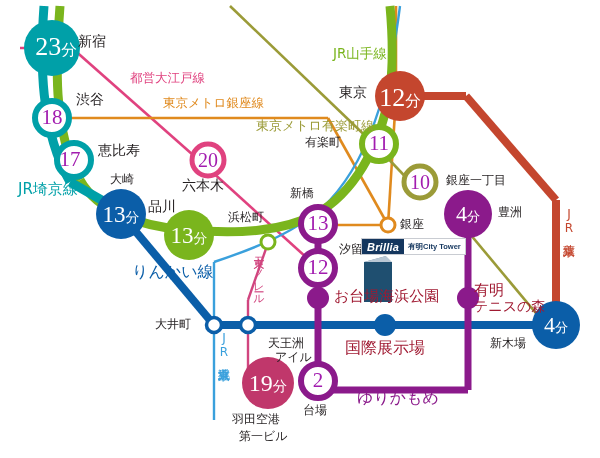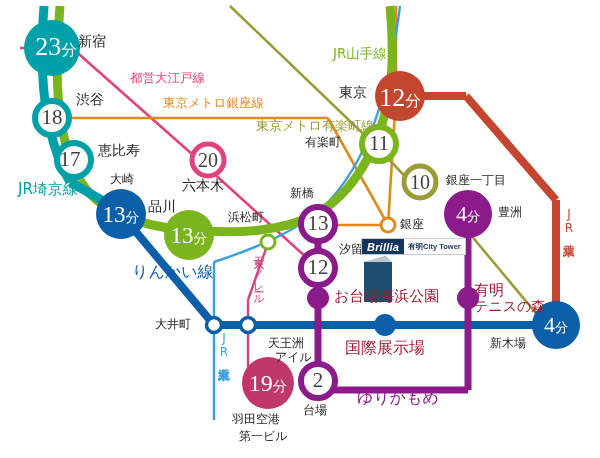--- a/index.html
+++ b/index.html
@@ -6,21 +6,21 @@
   body{font-family:"Liberation Sans","DejaVu Sans",sans-serif;}
   #map-root{position:relative;width:600px;height:458px;background:#fff;overflow:hidden;}
   #map-svg{position:absolute;left:0;top:0;width:600px;height:458px;}
   .lbl{position:absolute;white-space:nowrap;line-height:1;}
   .vlbl{position:absolute;white-space:nowrap;line-height:1;
         writing-mode:vertical-rl;text-orientation:upright;}
   .stn{color:#231f20;font-size:14px;font-family:"DejaVu Sans","Liberation Sans",sans-serif;}
   .stn-sm{font-size:12px;}
   .badge-txt{position:absolute;color:#fff;font-family:"Liberation Serif","DejaVu Serif",serif;
              text-align:center;line-height:1;pointer-events:none;}
-  .ring-txt{position:absolute;color:#404040;font-family:"Liberation Serif","DejaVu Serif",serif;
+  .ring-txt{position:absolute;color:#a21caf;font-family:"Liberation Serif","DejaVu Serif",serif;
             text-align:center;line-height:1;pointer-events:none;}
   .fun{font-size:.60em;}
   .brillia{position:absolute;display:flex;align-items:stretch;height:15px;
            border:1px solid #c9ccd2;background:#fff;}
   .brillia .bl{background:#14365e;color:#fff;font-size:11px;font-weight:bold;font-style:italic;
                padding:0 5px;display:flex;align-items:center;letter-spacing:.2px;}
   .brillia .br{color:#14365e;font-size:7.5px;font-weight:bold;padding:0 4px;
                display:flex;align-items:center;}
 </style>
 </head>

